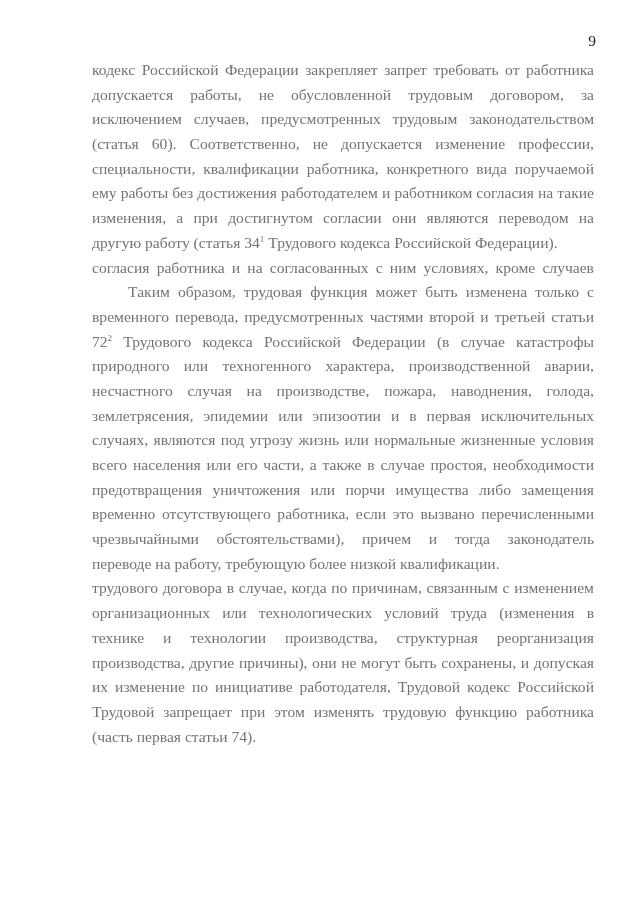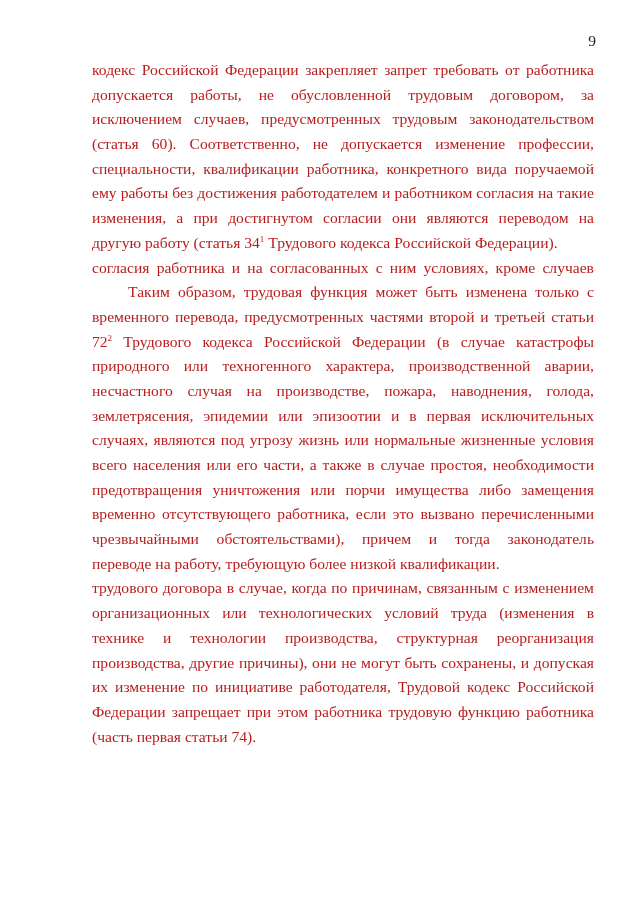--- a/index.html
+++ b/index.html
@@ -8,21 +8,21 @@
     position: absolute; left: 0; top: 0; width: 640px; height: 905px; background: #ffffff;
   }
   .page-number {
     position: absolute; top: 32px; right: 44px;
     font-family: "Liberation Serif", "DejaVu Serif", serif;
     font-size: 15.5px; color: #222;
   }
   .body-text {
     position: absolute; left: 92px; top: 58px; width: 502px;
     font-family: "Liberation Serif", "DejaVu Serif", serif;
-    font-size: 15.6px; line-height: 24.7px; color: #b91c1c;
+    font-size: 15.6px; line-height: 24.7px; color: #737373;
   }
   .line {
     display: block; text-align: justify; text-align-last: justify;
     white-space: nowrap; height: 24.7px;
   }
   .line.last { text-align-last: left; }
   .line.indent { padding-left: 36px; }
   sup { font-size: 9px; line-height: 0; vertical-align: 6px; }
 </style>
 </head>
@@ -59,17 +59,17 @@
       <span class="line">чрезвычайными обстоятельствами), причем и тогда законодатель</span>
       <span class="line last">переводе на работу, требующую более низкой квалификации.</span>
     </div>
 
     <div>
       <span class="line">трудового договора в случае, когда по причинам, связанным с изменением</span>
       <span class="line">организационных или технологических условий труда (изменения в</span>
       <span class="line">технике и технологии производства, структурная реорганизация</span>
       <span class="line">производства, другие причины), они не могут быть сохранены, и допуская</span>
       <span class="line">их изменение по инициативе работодателя, Трудовой кодекс Российской</span>
-      <span class="line">Федерации запрещает при этом работника трудовую функцию работника</span>
+      <span class="line">Трудовой запрещает при этом изменять трудовую функцию работника</span>
       <span class="line last">(часть первая статьи 74).</span>
     </div>
   </div>
 </div>
 
 </body></html>

